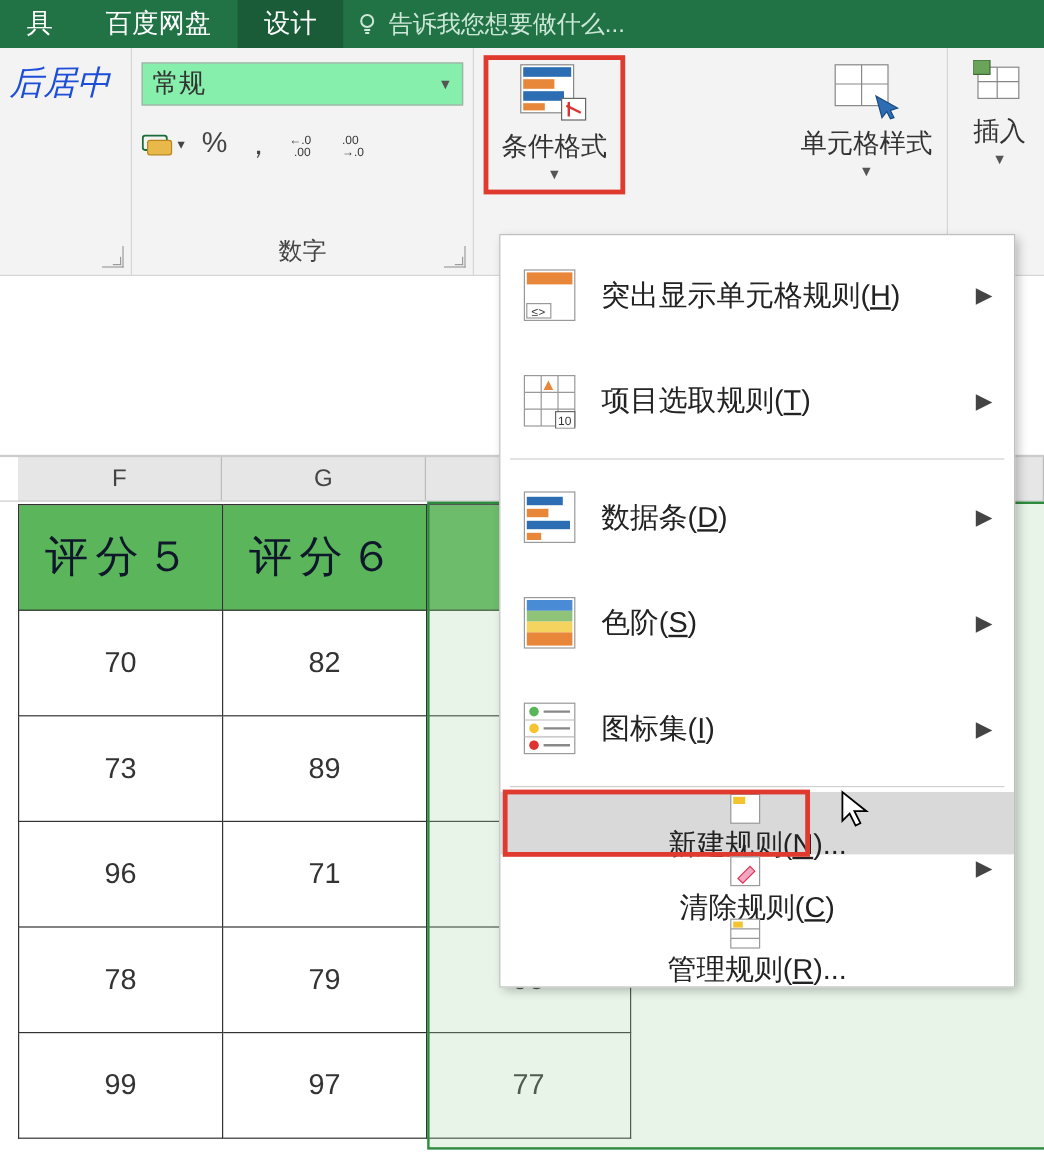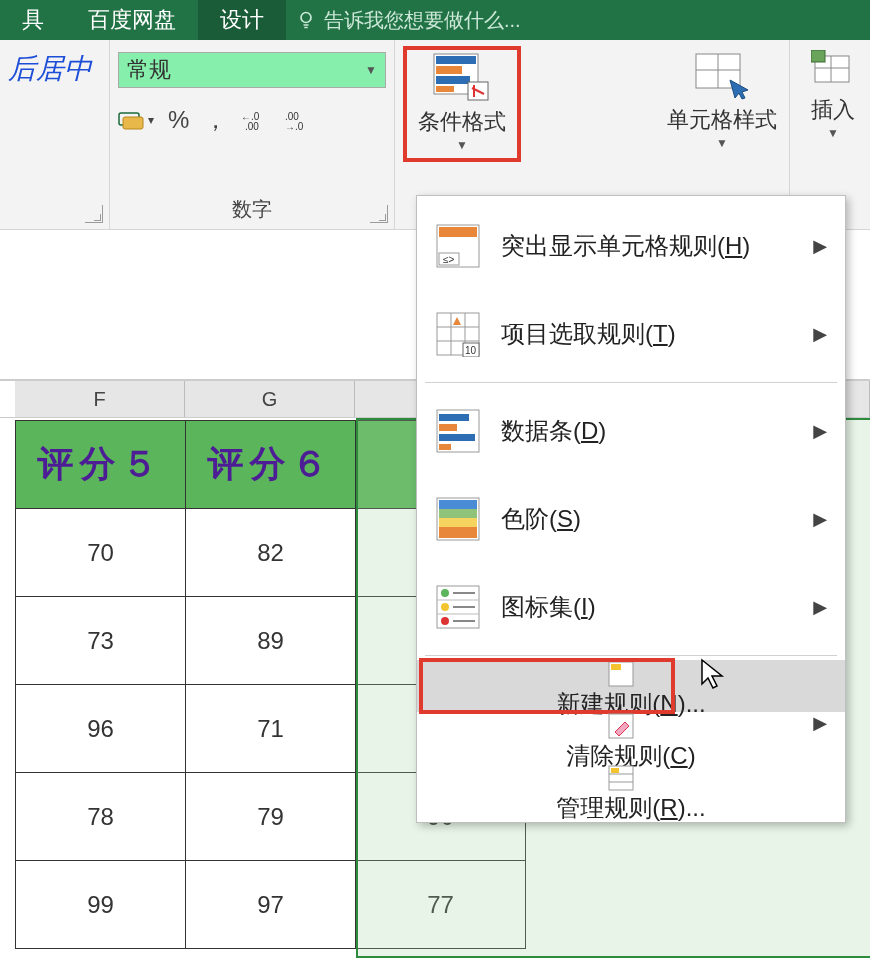--- a/index.html
+++ b/index.html
@@ -156,24 +156,24 @@
   table.grid th, table.grid td{
     border:1px solid #333;
     height:88px;
     text-align:center;
     font-size:24px;
     color:#333;
     font-weight:normal;
   }
   table.grid th{
     background:#5bb55b;
-    color:#4c1d95;
+    color:#0f172a;
     font-size:36px;
     letter-spacing:6px;
-    font-weight:bold;
+    font-weight:normal;
     margin-top:37px;
   }
   table.grid col.c{width:170px;}
 
   .sel-overlay{
     position:absolute;
     border:2px solid #2e8b3d;
     background: rgba(160,210,160,0.25);
     pointer-events:none;
   }

